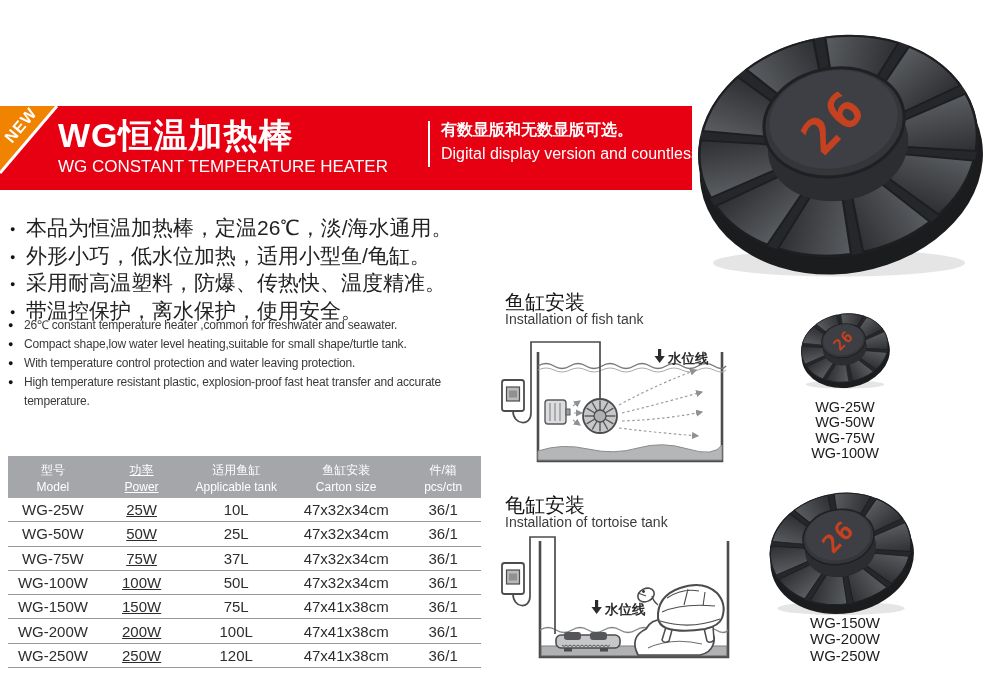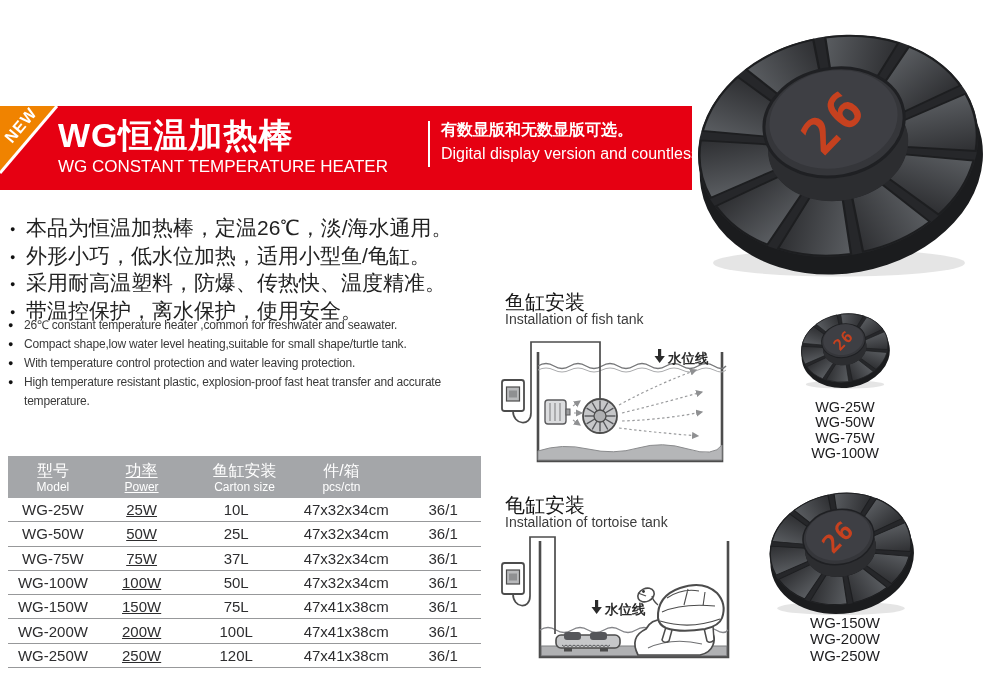--- a/index.html
+++ b/index.html
@@ -25,21 +25,21 @@
   #features-en{position:absolute;left:8px;top:316px;width:478px;}
   #features-en .feat{display:flex;color:#3a3a3a;font-size:12px;line-height:19px;letter-spacing:-0.2px;}
   .feat::before{content:"\25CF";flex:0 0 16px;font-size:9px;color:#111;}
   #features-zh .feat::before{padding-top:2px;}
 
   
   #voltage{position:absolute;left:245px;top:429px;font-size:16px;color:#434345;white-space:nowrap;}
   #spec-table{position:absolute;left:8px;top:456px;width:473px;}
   #spec-table .thead{display:flex;height:42px;background:#a4a6a9;}
   #spec-table .th{display:flex;flex-direction:column;justify-content:center;align-items:center;color:#ffffff;}
-  #spec-table .th .zh{font-size:16px;line-height:19px;}
+  #spec-table .th .zh{font-size:12px;line-height:19px;}
   #spec-table .th .en{font-size:12px;line-height:14px;}
   #spec-table .trow{display:flex;height:23.3px;align-items:center;border-bottom:1px solid #97989a;background:#ffffff;}
   #spec-table .td{text-align:center;font-size:15px;color:#2d2d2f;}
   .c0{width:19%;} .c1{width:18.5%;text-decoration:underline;} .c2{width:21.5%;} .c3{width:25%;} .c4{width:16%;}
 
   
   .inst-zh{position:absolute;font-size:20px;font-weight:normal;color:#161616;white-space:nowrap;}
   .inst-en{position:absolute;font-size:14px;color:#3c3c3c;white-space:nowrap;}
   #fish-zh{left:505px;top:289px;} #fish-en{left:505px;top:311px;}
   #tort-zh{left:505px;top:492px;} #tort-en{left:505px;top:514px;}
@@ -131,20 +131,24 @@
   <div id="spec-table">
     <div class="thead">
       <div class="th c0">
           <span class="zh">型号</span>
           <span class="en">Model</span>
         </div>
       <div class="th c1">
           <span class="zh">功率</span>
           <span class="en">Power</span>
         </div>
+      <div class="th c2">
+          <span class="zh">适用鱼缸</span>
+          <span class="en">Applicable tank</span>
+        </div>
       <div class="th c3">
           <span class="zh">鱼缸安装</span>
           <span class="en">Carton size</span>
         </div>
       <div class="th c4">
           <span class="zh">件/箱</span>
           <span class="en">pcs/ctn</span>
         </div>
     </div>
     <div class="trow">

